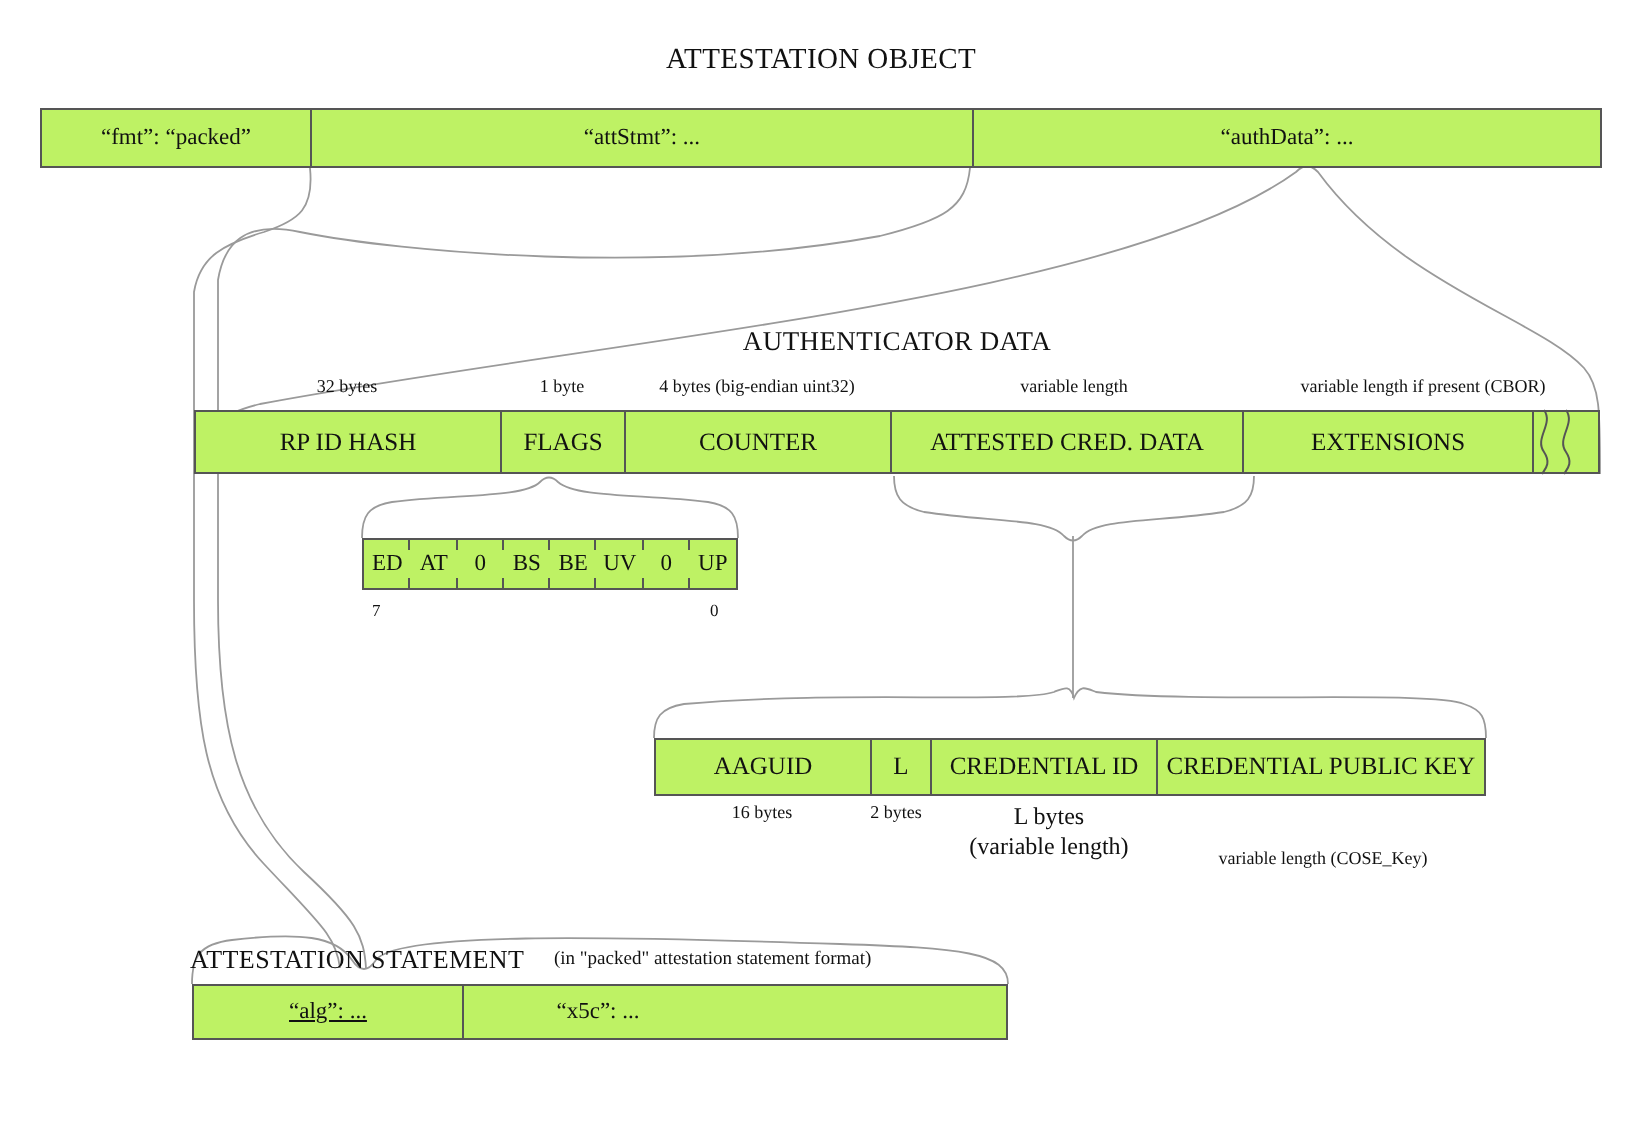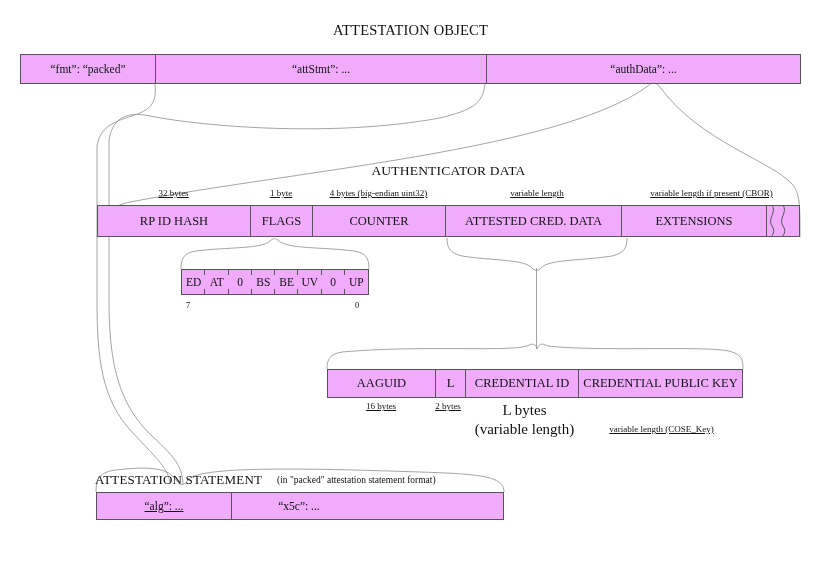--- a/index.html
+++ b/index.html
@@ -57,21 +57,21 @@
   .section-note {
     position: absolute;
     font-size: 9.5px;
     white-space: nowrap;
   }
   .boxrow {
     position: absolute;
     display: flex;
     box-sizing: border-box;
     border: 1px solid #555555;
-    background: #f0abfc;
+    background: #bef264;
   }
   .cell {
     box-sizing: border-box;
     display: flex;
     align-items: center;
     justify-content: center;
     border-right: 1px solid #555555;
     font-size: 12.5px;
     white-space: nowrap;
     overflow: hidden;
@@ -98,25 +98,24 @@
     height: 36px;
   }
 
   
   .caption {
     position: absolute;
     font-size: 9px;
     text-align: center;
     white-space: nowrap;
     color: #111111;
-    text-decoration: underline;
   }
   .caption2 {
     position: absolute;
-    font-size: 15px;
+    font-size: 12px;
     text-align: center;
     white-space: nowrap;
     color: #111111;
     line-height: 1.25;
   }
 
   
   #flags-row {
     left: 181px; top: 269px; width: 188px; height: 26px;
     border: 1px solid #555555;

